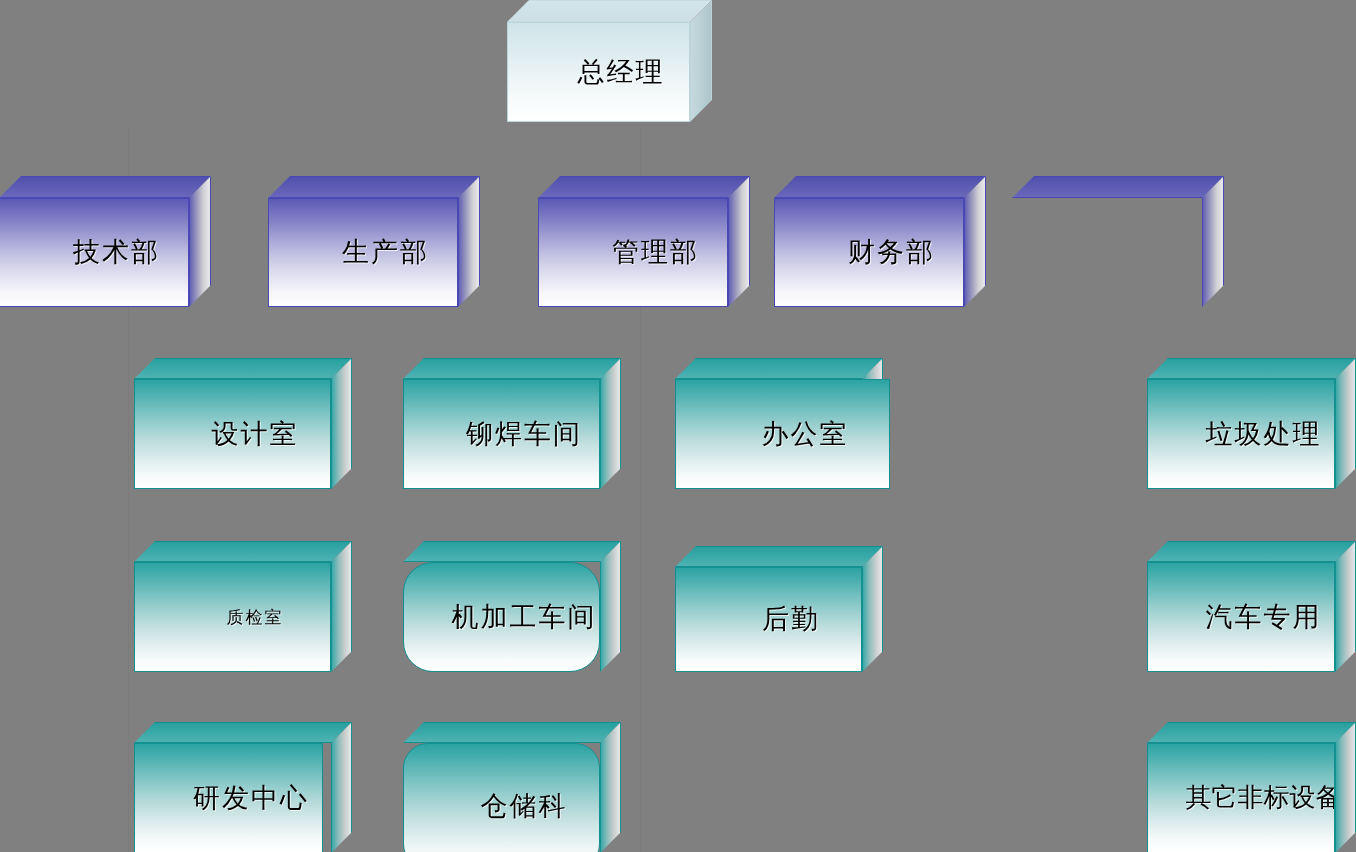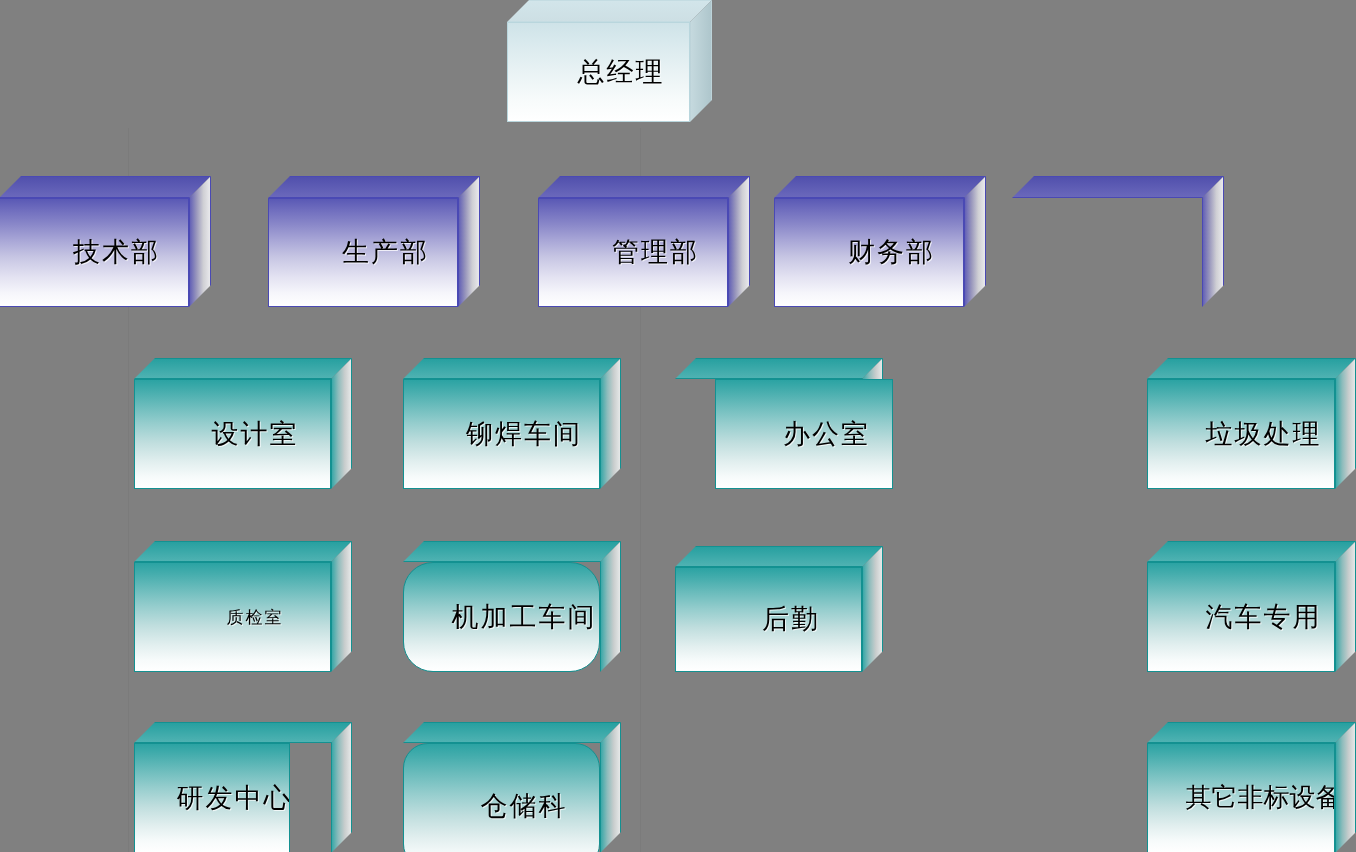--- a/index.html
+++ b/index.html
@@ -193,21 +193,21 @@
     <div class="face" style="left:0px; top:21px; width:197px; height:110px;">
       <span class="label" style="font-size:27px;">设计室</span>
     </div>
   </div>
 
   <div class="box3d unit" style="left:675px; top:358px; width:208px; height:131px;">
     <div class="top" style="left:0px; top:0px; width:208px; height:21px;
                 clip-path: polygon(21px 0, 208px 0, 187px 21px, 0px 21px);"></div>
     <div class="side" style="left:187px; top:0px; width:21px; height:131px;
                 clip-path: polygon(0 21px, 21px 0, 21px 110px, 0 131px);"></div>
-    <div class="face" style="left:0px; top:21px; width:178px; height:110px;margin-left:40px;">
+    <div class="face" style="left:0px; top:21px; width:215px; height:110px;">
       <span class="label" style="font-size:27px;">办公室</span>
     </div>
   </div>
 
   <div class="box3d unit" style="left:1147px; top:358px; width:209px; height:131px;">
     <div class="top" style="left:0px; top:0px; width:209px; height:21px;
                 clip-path: polygon(21px 0, 209px 0, 188px 21px, 0px 21px);"></div>
     <div class="side" style="left:188px; top:0px; width:21px; height:131px;
                 clip-path: polygon(0 21px, 21px 0, 21px 110px, 0 131px);"></div>
     <div class="face" style="left:0px; top:21px; width:188px; height:110px;">
@@ -253,21 +253,21 @@
     <div class="face" style="left:0px; top:21px; width:188px; height:110px;">
       <span class="label" style="font-size:27px;">汽车专用</span>
     </div>
   </div>
 
   <div class="box3d unit" style="left:134px; top:722px; width:218px; height:131px;">
     <div class="top" style="left:0px; top:0px; width:218px; height:21px;
                 clip-path: polygon(21px 0, 218px 0, 197px 21px, 0px 21px);"></div>
     <div class="side" style="left:197px; top:0px; width:21px; height:131px;
                 clip-path: polygon(0 21px, 21px 0, 21px 110px, 0 131px);"></div>
-    <div class="face" style="left:0px; top:21px; width:156px; height:110px;">
+    <div class="face" style="left:0px; top:21px; width:189px; height:110px;">
       <span class="label" style="font-size:27px;">研发中心</span>
     </div>
   </div>
 
   <div class="box3d unit" style="left:403px; top:722px; width:218px; height:131px;">
     <div class="top" style="left:0px; top:0px; width:218px; height:21px;
                 clip-path: polygon(21px 0, 218px 0, 197px 21px, 0px 21px);"></div>
     <div class="side" style="left:197px; top:0px; width:21px; height:131px;
                 clip-path: polygon(0 21px, 21px 0, 21px 110px, 0 131px);"></div>
     <div class="face" style="left:0px; top:21px; width:197px; height:126px;border-radius:25px;">

